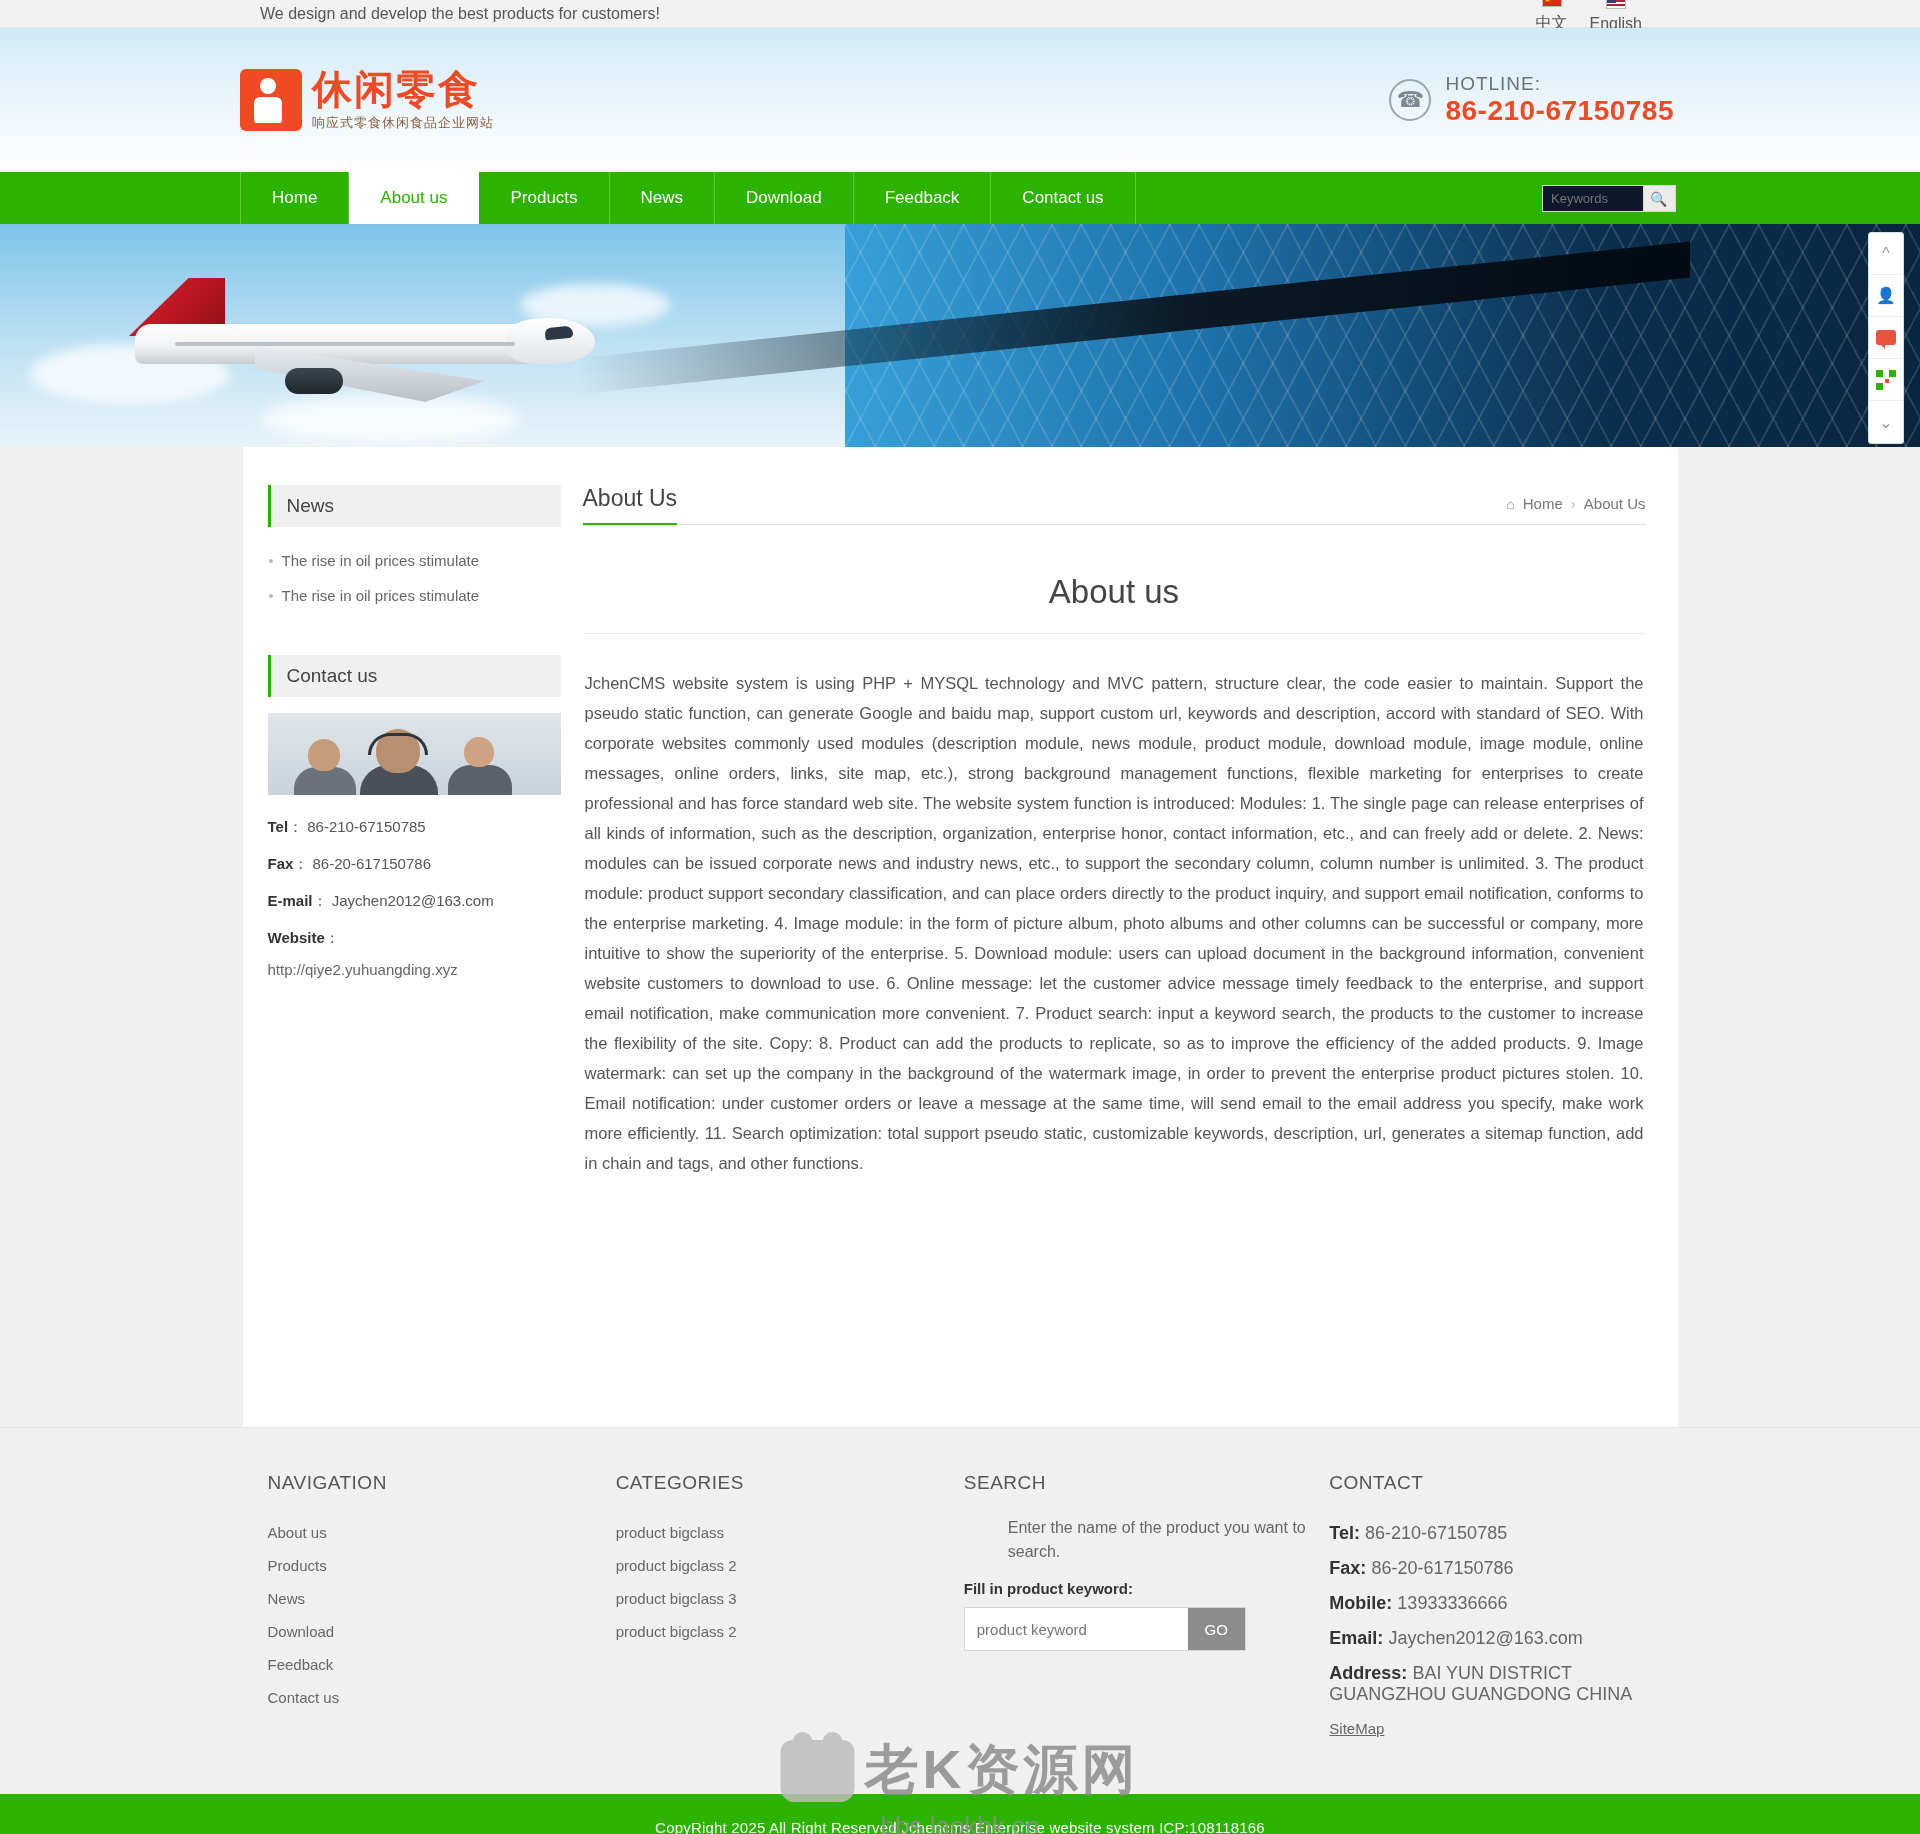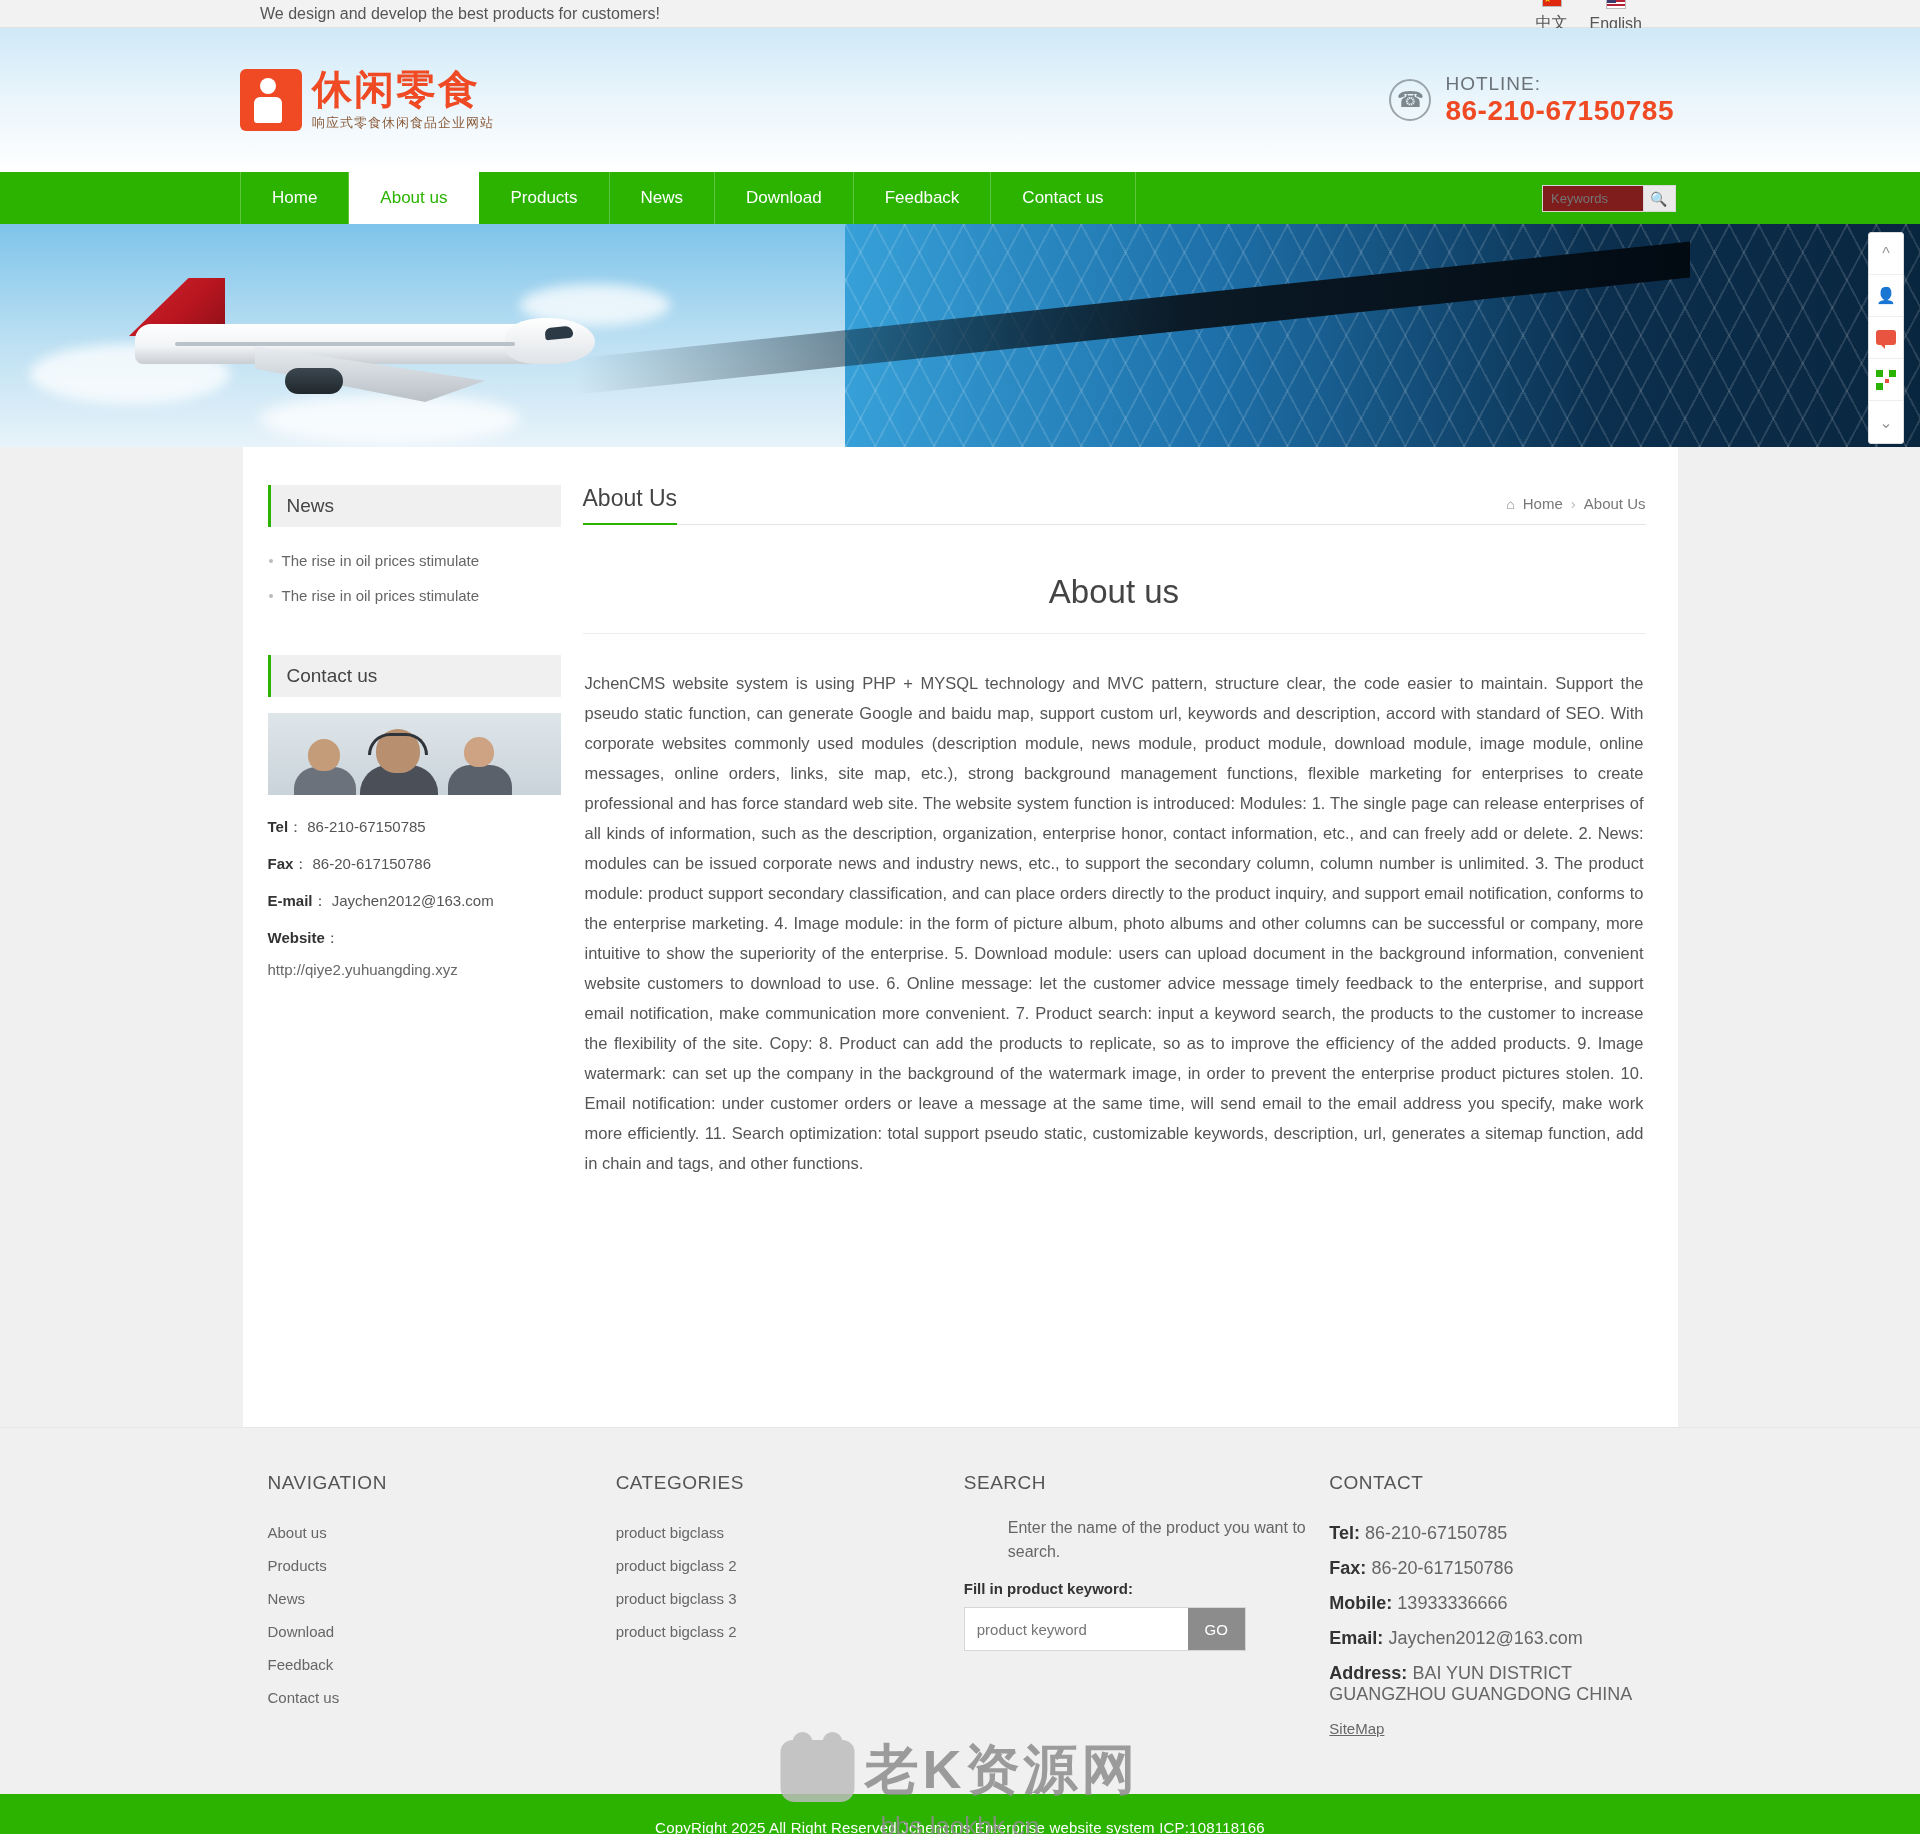--- a/index.html
+++ b/index.html
@@ -92,21 +92,21 @@
   }
   .nav-item:first-child { border-left: 1px solid rgba(255,255,255,0.25); }
   .nav-item.active { background: #fff; color: #2bb300; }
   .search-box {
     position: absolute; right: 14px; top: 13px;
     display: flex; align-items: stretch; height: 27px;
     border: 1px solid #d8d8d8; background: #fff;
   }
   .search-input {
     border: none; outline: none; width: 100px; padding: 0 8px; font-size: 13px; color: #999;
-    font-family: "Liberation Sans", sans-serif; background: #7f1d1d;
+    font-family: "Liberation Sans", sans-serif; background: #0f172a;
   }
   .search-btn {
     width: 32px; background: #eaeaea; border-left: 1px solid #d8d8d8;
     display: flex; align-items: center; justify-content: center; cursor: pointer; color: #666; font-size: 14px;
   }
 
   
   .banner {
     height: 223px; width: 100%; position: relative; overflow: hidden;
     background: linear-gradient(to right, #8fd0ef 0%, #bfe4f5 28%, #2a6fa8 46%, #0a2c4a 72%, #123a5c 100%);

